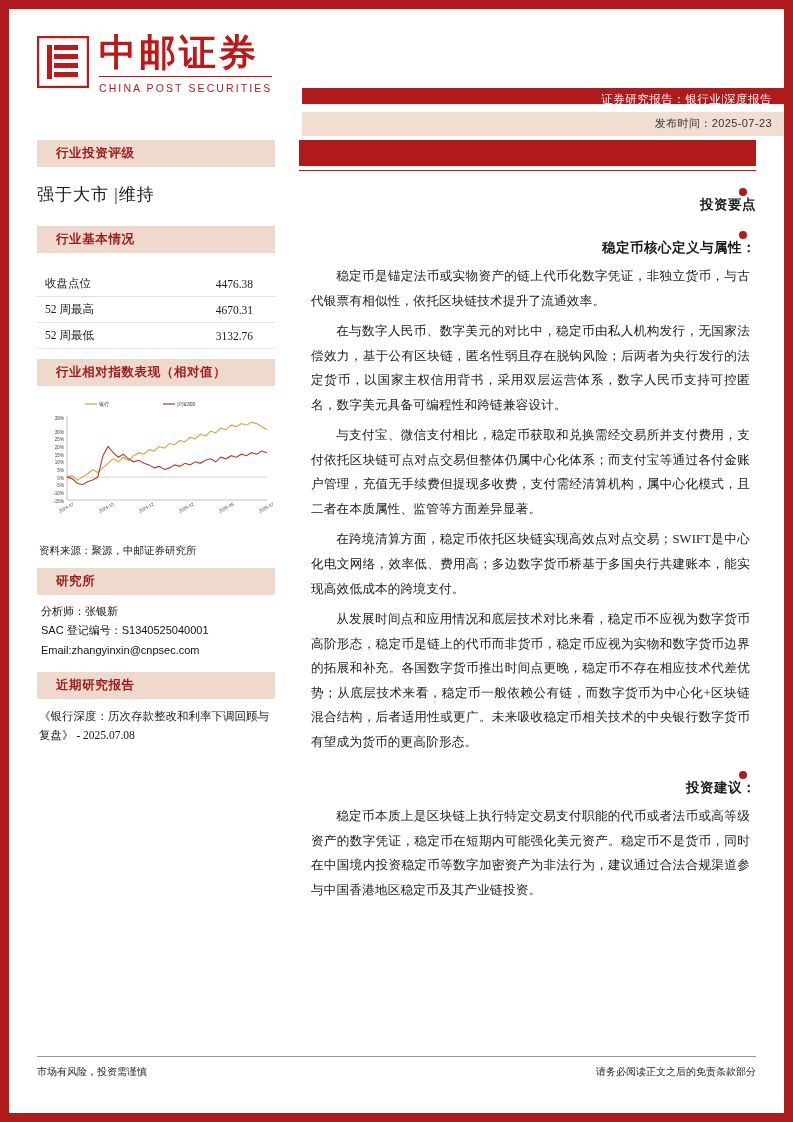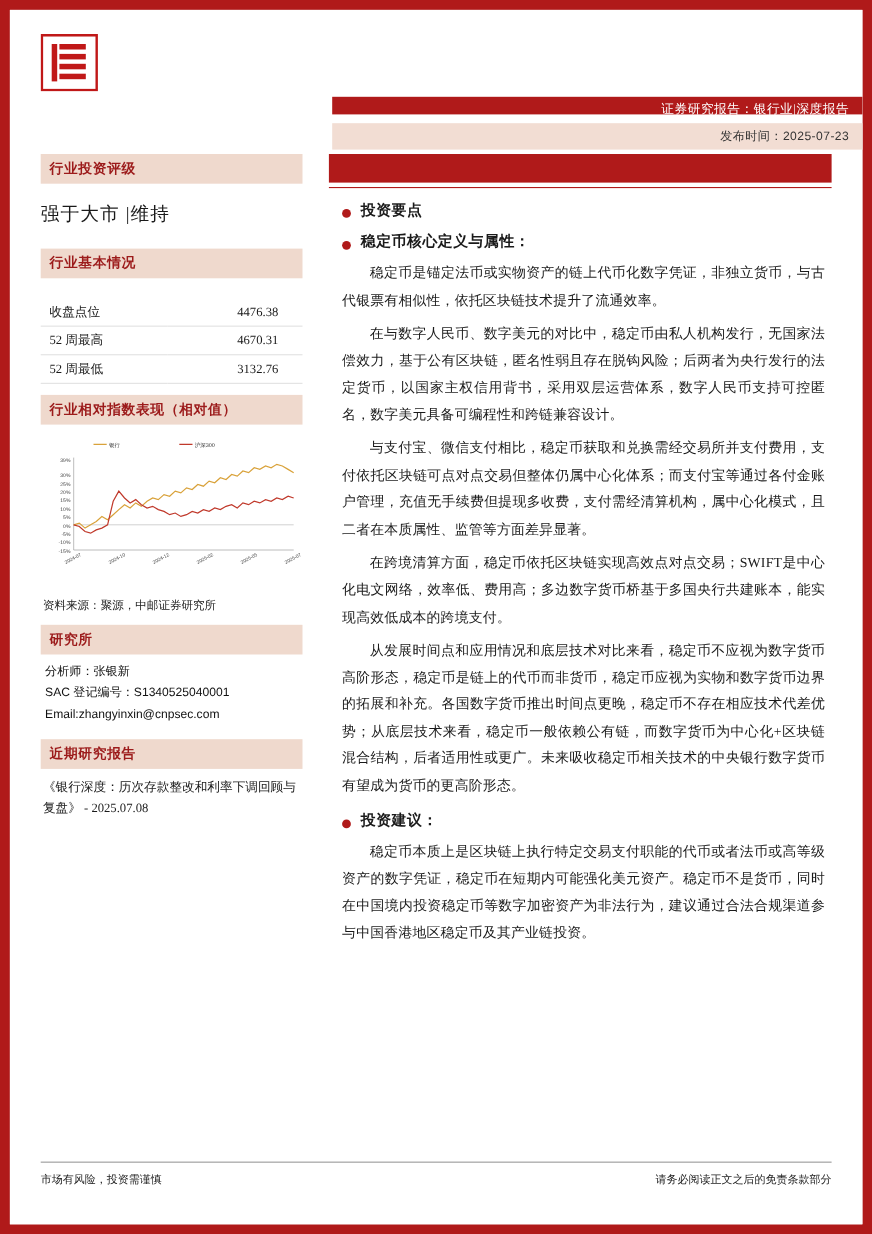--- a/index.html
+++ b/index.html
@@ -99,21 +99,21 @@
   .left-col {
     position: absolute;
     left: 28px; top: 131px;
     width: 238px;
   }
   .sec-title {
     background: #efd9cd;
     color: #9c1b1b;
     font-size: 12.5px;
     font-weight: bold;
-    padding: 5px 8px;
+    padding: 5px 19px;
     letter-spacing: 0.6px;
     margin-top: 10px;
     font-family: "Liberation Serif", serif;
   }
   .sec-title:first-child { margin-top: 0; }
 
   .rating {
     text-align: left;
     font-size: 17px;
     font-weight: normal;
@@ -173,22 +173,23 @@
     line-height: 1.6;
     padding: 12px 2px 6px 12px;
     letter-spacing: 0.4px;
     font-family: "Liberation Serif", serif;
   }
   .title-rule {
     border-bottom: 1.5px solid #b01a1a;
     margin: 4px 0 10px 0;
   }
   .bullet-head {
-    display: flex; align-items: center;
+    display: flex; align-items: flex-end;
     margin: 11px 0 7px 0;
+    flex-direction: column;
   }
   .bullet-dot {
     width: 8px; height: 8px;
     border-radius: 50%;
     background: #b01a1a;
     margin: 6px 9px 0 12px;
     flex: 0 0 auto;
   }
   .bullet-label {
     font-size: 13.5px;
@@ -233,20 +234,28 @@
     <div class="logo-wrap">
       <div class="logo-mark">
         <svg width="52" height="52" viewBox="0 0 52 52">
           <rect x="1" y="1" width="50" height="50" fill="none" stroke="#c01818" stroke-width="2.4"></rect>
           <rect x="10" y="9" width="5" height="34" fill="#c01818"></rect>
           <rect x="17" y="9" width="24" height="5" fill="#c01818"></rect>
           <rect x="17" y="18" width="24" height="5" fill="#c01818"></rect>
           <rect x="17" y="27" width="24" height="5" fill="#c01818"></rect>
           <rect x="17" y="36" width="24" height="5" fill="#c01818"></rect>
         </svg>
+      </div>
+      <div>
+        <div class="logo-rule" style="border-top:none;padding-top:0;">
+          <div class="logo-text-cn">中邮证券</div>
+        </div>
+        <div class="logo-rule">
+          <div class="logo-text-en">CHINA POST SECURITIES</div>
+        </div>
       </div>
     </div>
     <div class="hdr-bar">证券研究报告：银行业|深度报告</div>
     <div class="hdr-bar2">发布时间：2025-07-23</div>
   </div>
 
   <div class="left-col">
 
     <div class="sec-title">行业投资评级</div>
     <div class="rating">强于大市 |维持</div>

